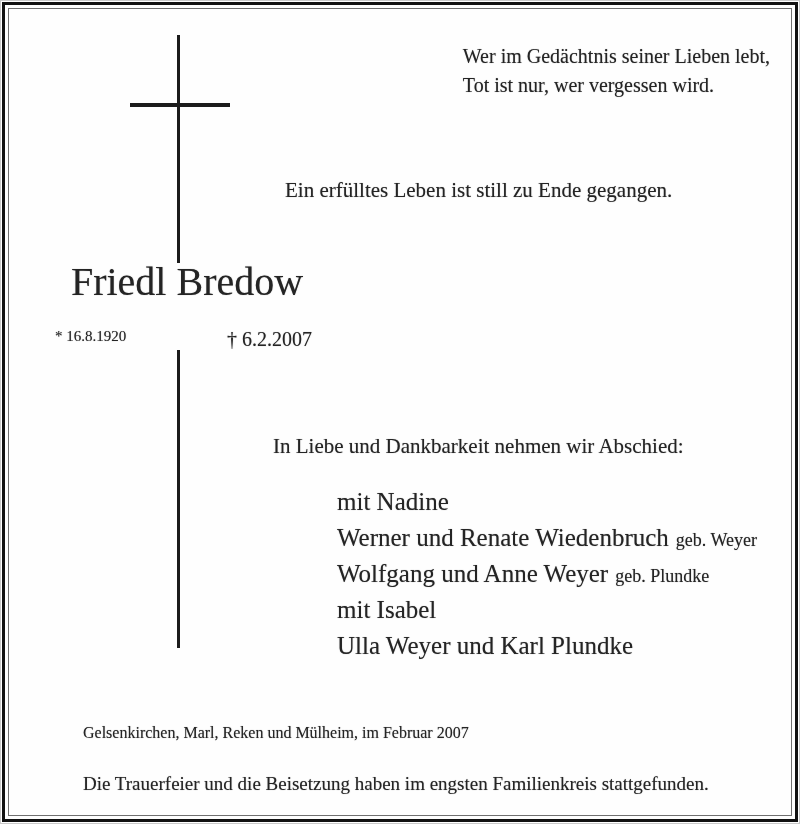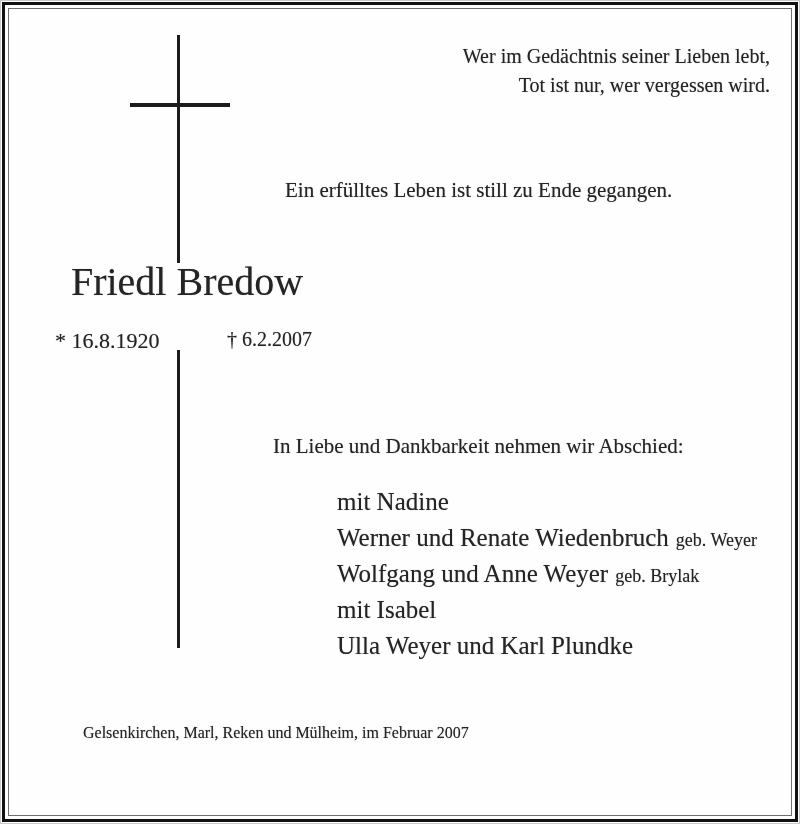--- a/index.html
+++ b/index.html
@@ -31,21 +31,20 @@
   }
 
   
   .cross-part { position: absolute; background: #1c1c1c; }
   .cross-v-top  { left: 177px; top: 35px;  width: 3px;  height: 228px; }
   .cross-bar    { left: 130px; top: 103px; width: 100px; height: 4px; }
   .cross-v-bot  { left: 177px; top: 350px; width: 3px;  height: 298px; }
 
   .quote {
     position: absolute; top: 42px; right: 30px;
-    text-align: right;
     font-size: 20px; line-height: 29px;
     white-space: nowrap;
   }
   .intro {
     position: absolute; left: 273px; top: 178px;
     font-size: 21px; white-space: nowrap; margin-left: 12px;
   }
   .name-block {
     position: absolute; left: 40px; top: 260px; width: 294px;
     text-align: center;
@@ -53,21 +52,21 @@
   .deceased-name {
     font-size: 40px; line-height: 44px;
     white-space: nowrap;
   }
   .maiden-name {
     position: absolute; left: 40px; top: 306px; width: 294px;
     text-align: center; font-size: 20px;
   }
   .birth-date {
     position: absolute; left: 55px; top: 328px;
-    font-size: 22px; white-space: nowrap; text-align: center;
+    font-size: 15px; white-space: nowrap; text-align: center;
   }
   .death-date {
     position: absolute; left: 227px; top: 328px;
     font-size: 20px; white-space: nowrap;
   }
   .farewell {
     position: absolute; left: 273px; top: 410px;
     font-size: 21px; white-space: nowrap; margin-top: 24px;
   }
   .mourners {
@@ -112,20 +111,21 @@
     <div class="deceased-name">Friedl Bredow</div>
   </div>
   <div class="birth-date">* 16.8.1920</div>
   <div class="death-date">† 6.2.2007</div>
 
   <div class="farewell">In Liebe und Dankbarkeit nehmen wir Abschied:</div>
 
   <div class="mourners">
     <div><span>mit Nadine</span><span class="mourner-suffix"></span></div>
     <div><span>Werner und Renate Wiedenbruch</span><span class="mourner-suffix">geb. Weyer</span></div>
-    <div><span>Wolfgang und Anne Weyer</span><span class="mourner-suffix">geb. Brylak</span></div>
+    <div><span>Wolfgang und Anne Weyer</span><span class="mourner-suffix">geb. Plundke</span></div>
     <div><span>mit Isabel</span><span class="mourner-suffix"></span></div>
     <div><span>Ulla Weyer und Karl Plundke</span><span class="mourner-suffix"></span></div>
   </div>
 
   <div class="places-date">Gelsenkirchen, Marl, Reken und Mülheim, im Februar 2007</div>
+  <div class="closing">Die Trauerfeier und die Beisetzung haben im engsten Familienkreis stattgefunden.</div>
 
 </div>
 
 </body></html>

